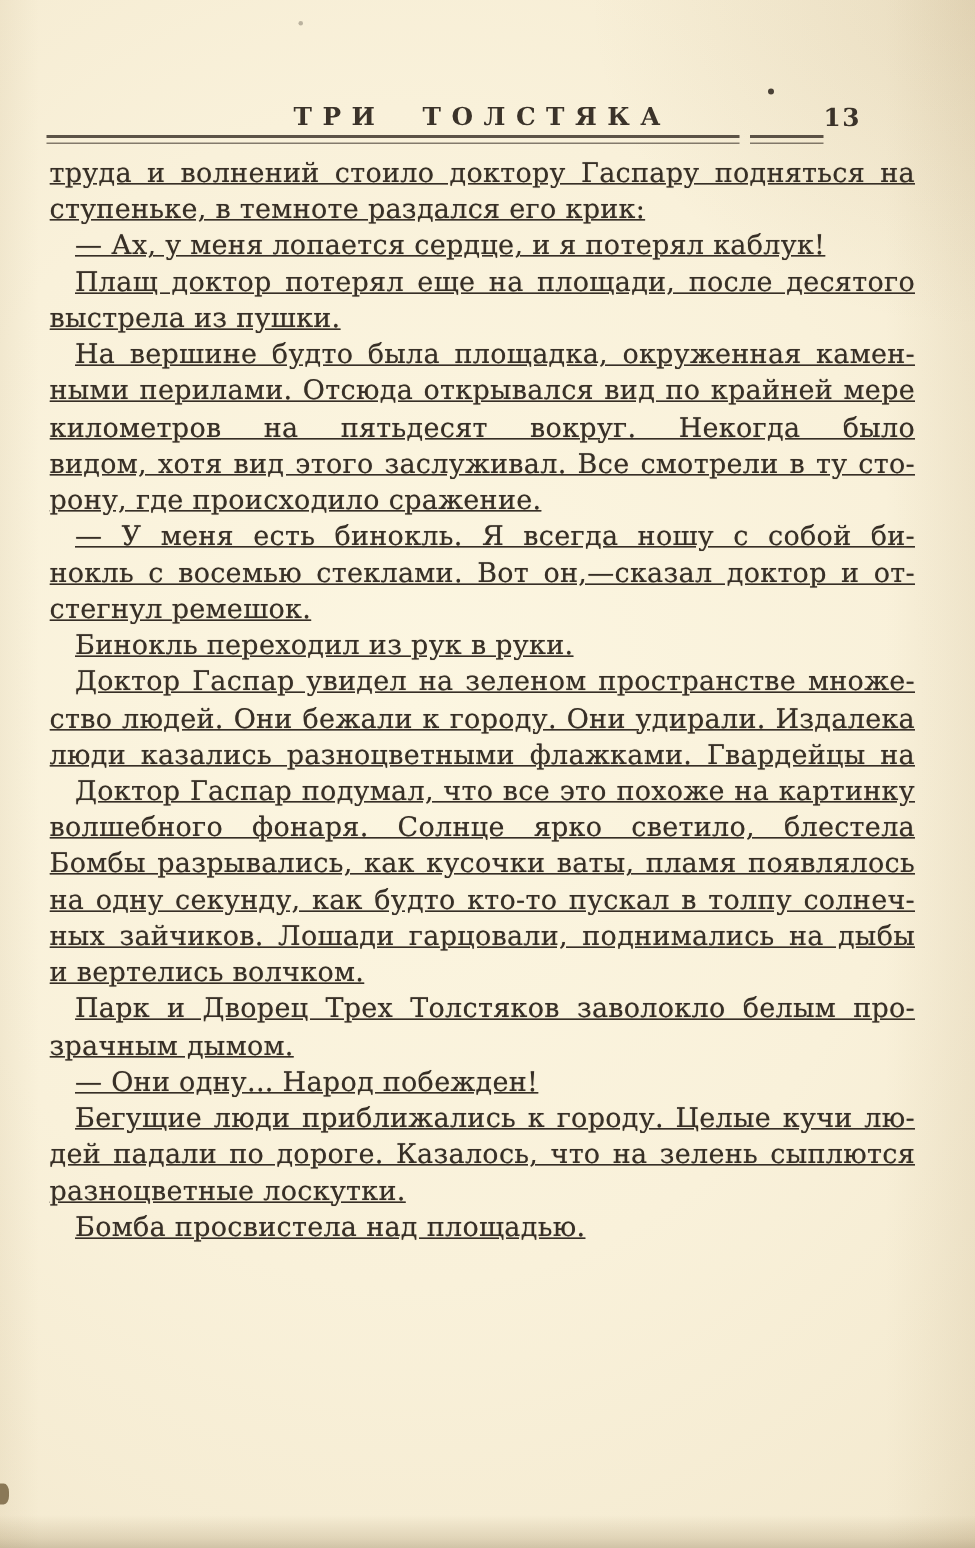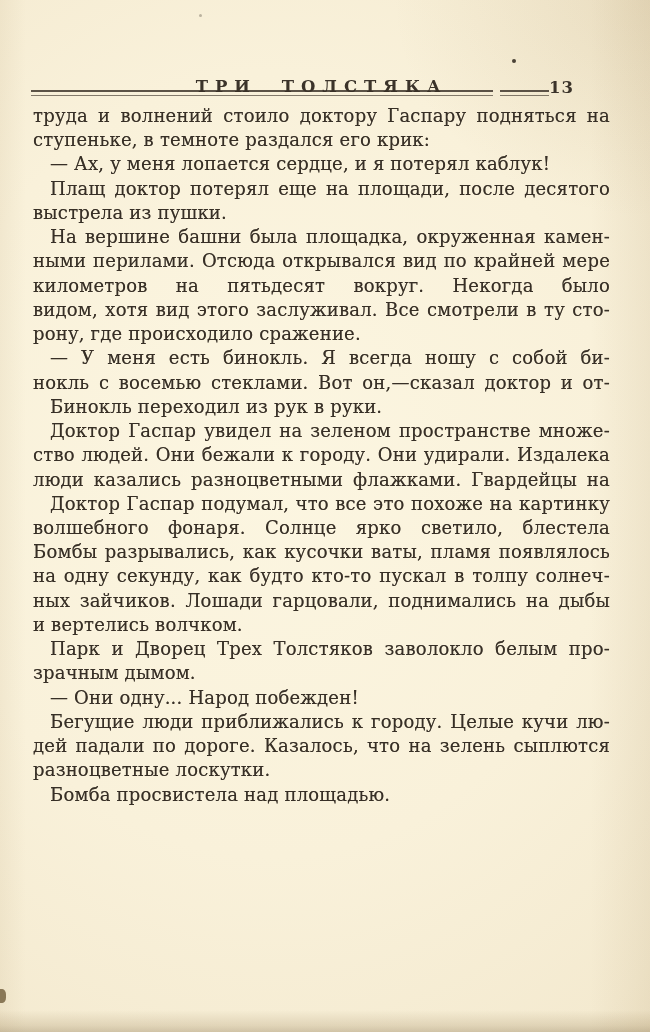--- a/index.html
+++ b/index.html
@@ -41,21 +41,21 @@
     position: absolute; border-radius: 50%;
     background: #4a4136; pointer-events: none;
   }
   .speck-1 { left: 512px; top: 59px; width: 4px; height: 4px; }
   .speck-2 { left: 199px; top: 14px; width: 3px; height: 3px; opacity: .35; }
   .speck-3 { left: -3px; top: 989px; width: 9px; height: 14px; background:#8a7857; border-radius: 40%; }
 
   
   .running-header {
     position: absolute;
-    left: 33px; top: 77px; width: 577px; height: 22px;
+    left: 33px; top: 68px; width: 577px; height: 22px;
   }
   .header-title {
     display: block;
     text-align: center;
     font-weight: bold;
     font-size: 16.5px;
     letter-spacing: 7px;
     word-spacing: 12px;
     color: #3b332a;
   }
@@ -87,20 +87,21 @@
     text-shadow: 0 0 0.5px rgba(55,47,38,0.55);
   }
   .paragraph { margin: 0; }
   .line {
     display: block;
     height: 24.24px;
     overflow: hidden;
     text-align: justify;
     text-align-last: justify;
     white-space: normal;
+    text-decoration: underline;
   }
   .line.last { text-align-last: left; }
   .line.indent { padding-left: 17px; }
 </style>
 </head>
 <body>
 
 <div class="book-page">
 
   <div class="shade shade-left"></div>
@@ -126,29 +127,30 @@
         <div class="line last">ступеньке, в темноте раздался его крик:</div>
       </div>
       <div class="paragraph">
         <div class="line last indent">— Ах, у меня лопается сердце, и я потерял каблук!</div>
       </div>
       <div class="paragraph">
         <div class="line indent">Плащ доктор потерял еще на площади, после десятого</div>
         <div class="line last">выстрела из пушки.</div>
       </div>
       <div class="paragraph">
-        <div class="line indent">На вершине башни была площадка, окруженная камен-</div>
+        <div class="line indent">На вершине будто была площадка, окруженная камен-</div>
         <div class="line">ными перилами. Отсюда открывался вид по крайней мере</div>
         <div class="line">километров на пятьдесят вокруг. Некогда было любоваться</div>
         <div class="line">видом, хотя вид этого заслуживал. Все смотрели в ту сто-</div>
         <div class="line last">рону, где происходило сражение.</div>
       </div>
       <div class="paragraph">
         <div class="line indent">— У меня есть бинокль. Я всегда ношу с собой би-</div>
         <div class="line">нокль с восемью стеклами. Вот он,—сказал доктор и от-</div>
+        <div class="line last">стегнул ремешок.</div>
       </div>
       <div class="paragraph">
         <div class="line last indent">Бинокль переходил из рук в руки.</div>
       </div>
       <div class="paragraph">
         <div class="line indent">Доктор Гаспар увидел на зеленом пространстве множе-</div>
         <div class="line">ство людей. Они бежали к городу. Они удирали. Издалека</div>
         <div class="line">люди казались разноцветными флажками. Гвардейцы на</div>
       </div>
       <div class="paragraph">

